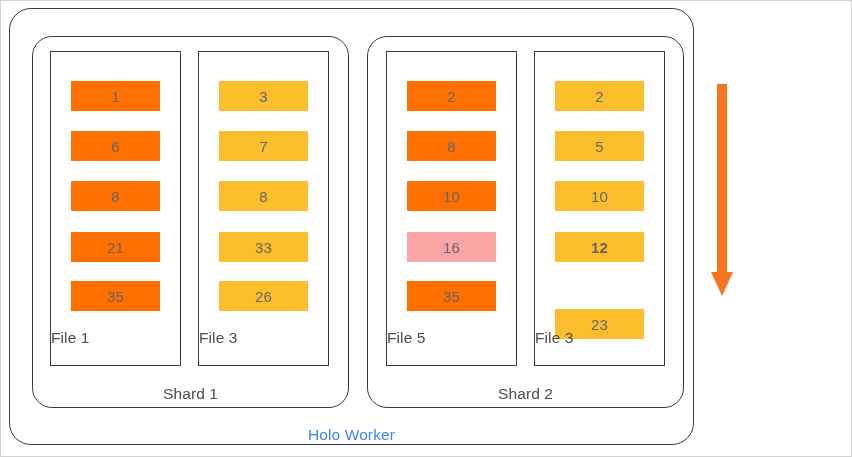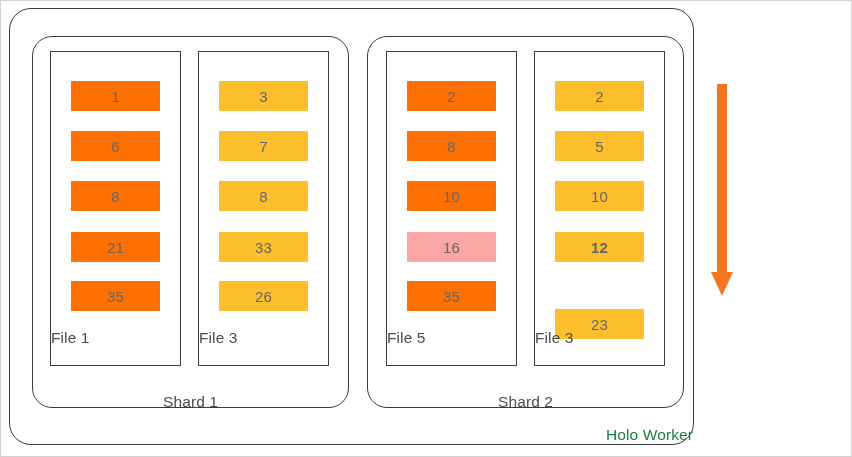--- a/index.html
+++ b/index.html
@@ -45,44 +45,44 @@
     border-radius: 22px;
     box-sizing: border-box;
     background: transparent;
   }
 
   .worker-label {
     position: absolute;
     left: 0;
     right: 0;
     top: 417px;
-    text-align: right;
-    font-size: 15.5px;
-    color: #15803d;
+    text-align: center;
+    font-size: 15.5px;
+    color: #3b82f6;
     letter-spacing: 0.1px;
   }
 
   
   .shard-box {
     position: absolute;
     top: 27px;
     width: 317px;
     height: 372px;
     border: 1.4px solid #3b3b3b;
     border-radius: 20px;
     box-sizing: border-box;
   }
   .shard-1 { left: 22px; }
   .shard-2 { left: 357px; }
 
   .shard-label {
     position: absolute;
     left: 0;
     right: 0;
-    top: 356px;
+    top: 348px;
     text-align: center;
     font-size: 15.5px;
     color: #4d4d4d;
     letter-spacing: 0.1px;
   }
 
   
   .file-box {
     position: absolute;
     top: 42px;

